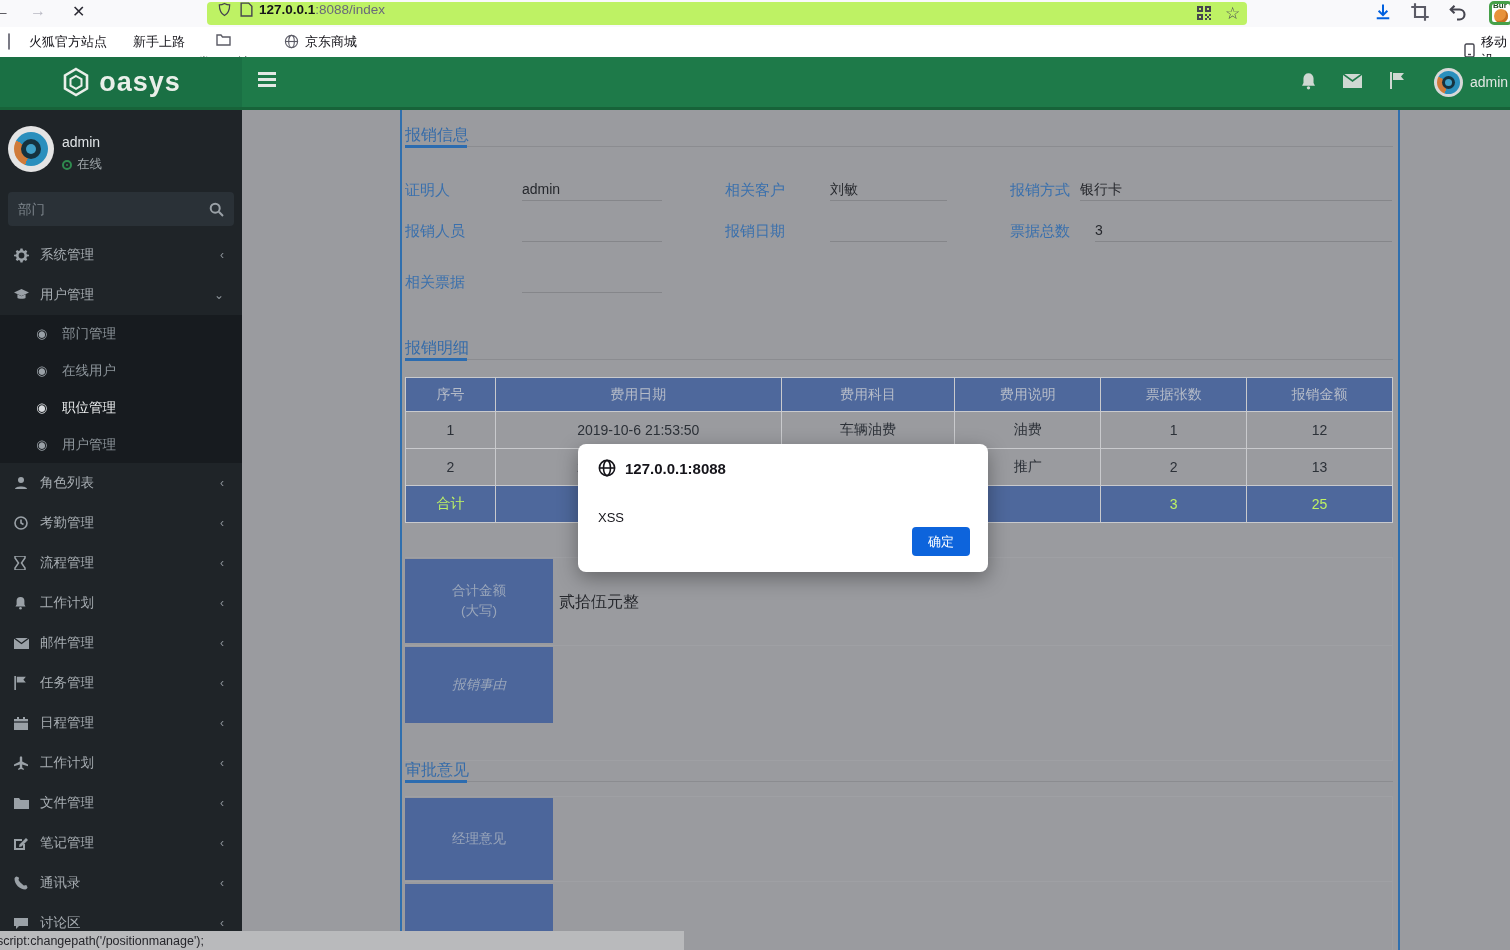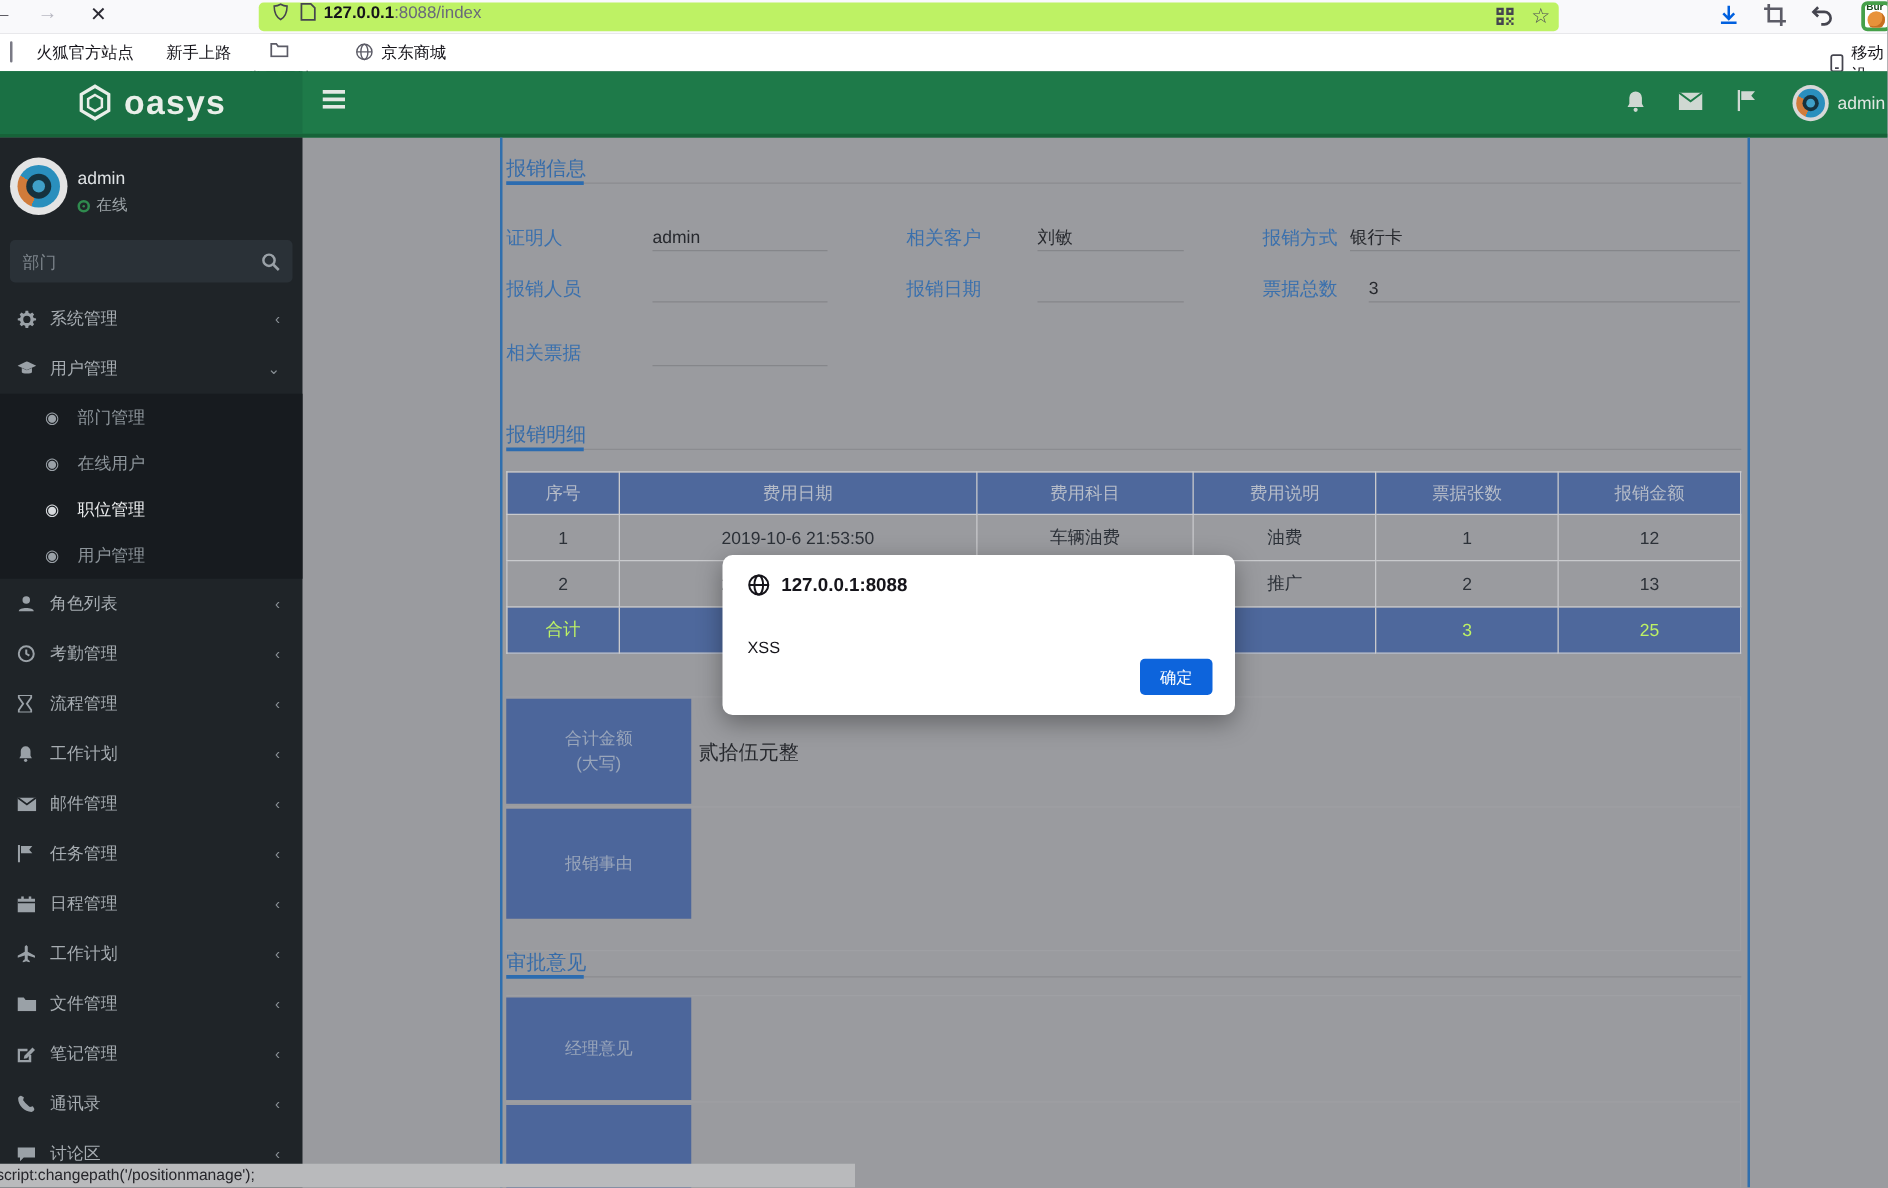--- a/index.html
+++ b/index.html
@@ -504,21 +504,21 @@
       </table>
 
     <span class="rowline" style="top:447px;"></span>
     <span class="vline-r" style="top:447px; height:203px;"></span>
     <div class="bluecell" style="top:449px; height:84px;">
       <span>合计金额</span>
       <span>(大写)</span>
     </div>
     <span class="fval" style="left:157px; top:482px; font-size:16px;">贰拾伍元整</span>
     <span class="rowline" style="top:535px;"></span>
-    <div class="bluecell" style="top:537px; height:88px;">
+    <div class="bluecell" style="top:537px; height:76px;font-style:italic;">
       <span>报销事由</span>
     </div>
     <span class="fval" style="left:157px; top:560px;"></span>
     <span class="rowline" style="top:650px;"></span>
 
     <div class="sec-title" style="top:650px;">审批意见</div>
     <div class="sec-rule" style="top:671px;"></div>
 
     <span class="rowline" style="top:686px;"></span>
     <span class="vline-r" style="top:686px; height:264px;"></span>

